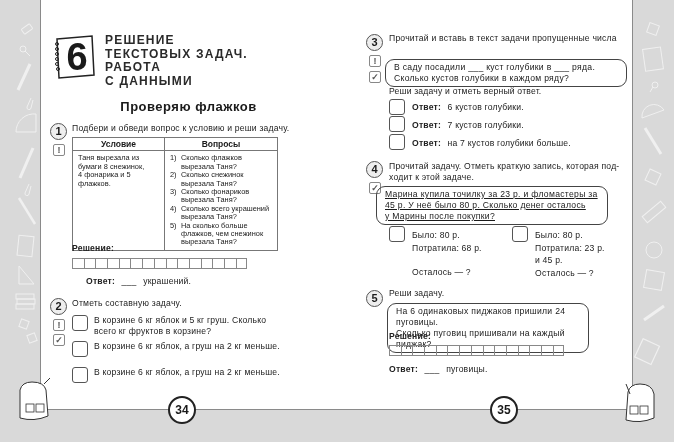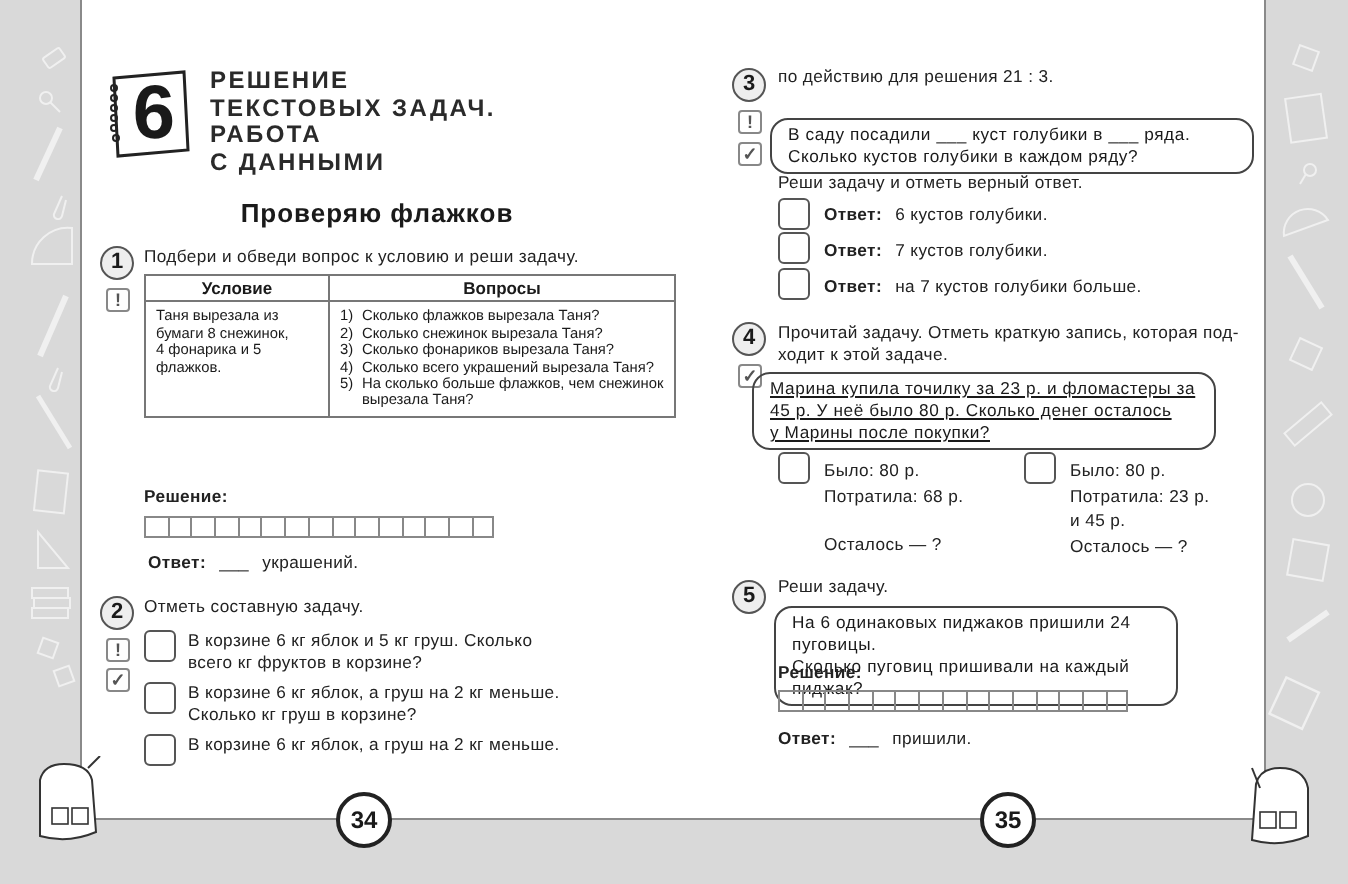--- a/index.html
+++ b/index.html
@@ -40,21 +40,21 @@
     font-weight: bold; font-size: 11px; text-align: center; line-height: 14px;
   }
   .mark-box {
     position: absolute; width: 12px; height: 12px;
     border: 1px solid #888; border-radius: 2px; background: #fff;
     font-size: 9px; font-weight: bold; text-align: center; line-height: 10px; color: #555;
   }
   .text { position: absolute; font-size: 8.6px; line-height: 11px; color: #222; letter-spacing: 0.2px; }
   .bold { font-weight: bold; }
   table.tbl {
-    position: absolute; left: 72px; top: 137px; width: 266px;
+    position: absolute; left: 72px; top: 137px; width: 206px;
     border-collapse: collapse; font-size: 7.4px; line-height: 8.4px;
   }
   table.tbl th, table.tbl td { border: 1px solid #777; vertical-align: top; }
   table.tbl th { font-size: 8.5px; font-weight: bold; padding: 2px 0; text-align: center; }
   table.tbl td { padding: 3px 5px; }
   .cond-col { width: 92px; }
   .q-item { display: flex; }
   .q-item .n { width: 11px; flex: none; }
   .grid-row { position: absolute; display: flex; height: 11px; }
   .grid-row span { width: 11.7px; height: 11px; border: 1px solid #888; border-right: none; }
@@ -229,40 +229,39 @@
     <span></span>
     <span></span>
     <span></span>
     <span></span>
     <span></span>
     <span></span>
     <span></span>
     <span></span>
     <span></span>
 </div>
-<div class="text" style="left:74px;top:276px;">
+<div class="text" style="left:86px;top:276px;">
   <span class="bold">Ответ:</span>
   <span style="margin-left:4px;">___</span>
   <span style="margin-left:4px;">украшений.</span>
 </div>
 
 <div class="task-num" style="left:50px;top:298px;">2</div>
 <div class="text" style="left:72px;top:298px;">Отметь составную задачу.</div>
 <div class="mark-box" style="left:53px;top:319px;">!</div>
 <div class="mark-box" style="left:53px;top:334px;">✓</div>
 
 <div class="cbox" style="left:72px;top:315px;"></div>
 <div class="text" style="left:94px;top:315px;">
   <div>В корзине 6 кг яблок и 5 кг груш. Сколько</div>
   <div>всего кг фруктов в корзине?</div>
 </div>
 <div class="cbox" style="left:72px;top:341px;"></div>
 <div class="text" style="left:94px;top:341px;">
   <div>В корзине 6 кг яблок, а груш на 2 кг меньше.</div>
-  <div>Сколько кг груш в корзине?</div>
 </div>
 <div class="cbox" style="left:72px;top:367px;"></div>
 <div class="text" style="left:94px;top:367px;">
   <div>В корзине 6 кг яблок, а груш на 2 кг меньше.</div>
 </div>
 
 <div class="page-num" style="left:168px;">34</div>
 <div class="page-num" style="left:490px;">35</div>
 
 <svg style="position:absolute;left:14px;top:378px" width="40" height="46" viewBox="0 0 40 46">
@@ -275,21 +274,21 @@
   <path d="M8 12 Q10 4 20 4 Q32 4 34 14 L34 38 Q20 44 6 40 Z" fill="#fff" stroke="#333" stroke-width="1"></path>
   <rect x="10" y="26" width="8" height="8" fill="#fff" stroke="#333" stroke-width="0.8"></rect>
   <rect x="20" y="26" width="8" height="8" fill="#fff" stroke="#333" stroke-width="0.8"></rect>
   <path d="M6 4 L10 14" stroke="#333"></path>
 </svg>
 
 <div class="task-num" style="left:366px;top:34px;">3</div>
 <div class="mark-box" style="left:369px;top:55px;">!</div>
 <div class="mark-box" style="left:369px;top:71px;">✓</div>
 <div class="text" style="left:389px;top:33px;">
-  <div>по действию для решения 21 : 3.</div>
+  <div>Прочитай и вставь в текст задачи пропущенные числа</div>
 </div>
 <div class="bubble" style="left:385px;top:59px;width:242px;">
   <div>В саду посадили ___ куст голубики в ___ ряда.</div>
   <div>Сколько кустов голубики в каждом ряду?</div>
 </div>
 <div class="text" style="left:389px;top:86px;">Реши задачу и отметь верный ответ.</div>
 
 <div class="cbox" style="left:389px;top:99px;"></div>
 <div class="text" style="left:412px;top:102px;">
   <span class="bold">Ответ:</span>
@@ -353,14 +352,14 @@
     <span></span>
     <span></span>
     <span></span>
     <span></span>
     <span></span>
     <span></span>
 </div>
 <div class="text" style="left:389px;top:364px;">
   <span class="bold">Ответ:</span>
   <span style="margin-left:4px;">___</span>
-  <span style="margin-left:4px;">пришили.</span>
+  <span style="margin-left:4px;">пуговицы.</span>
 </div>
 
 </body></html>

